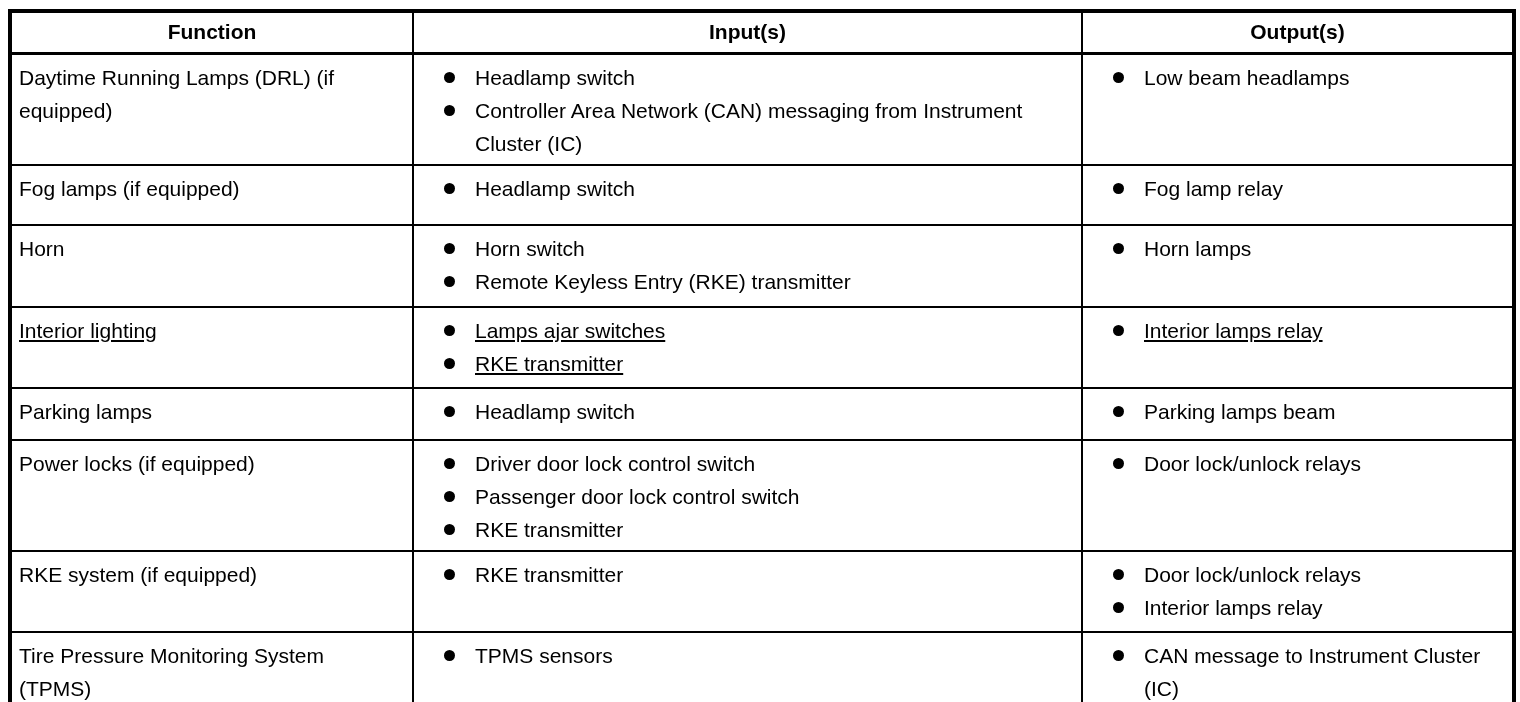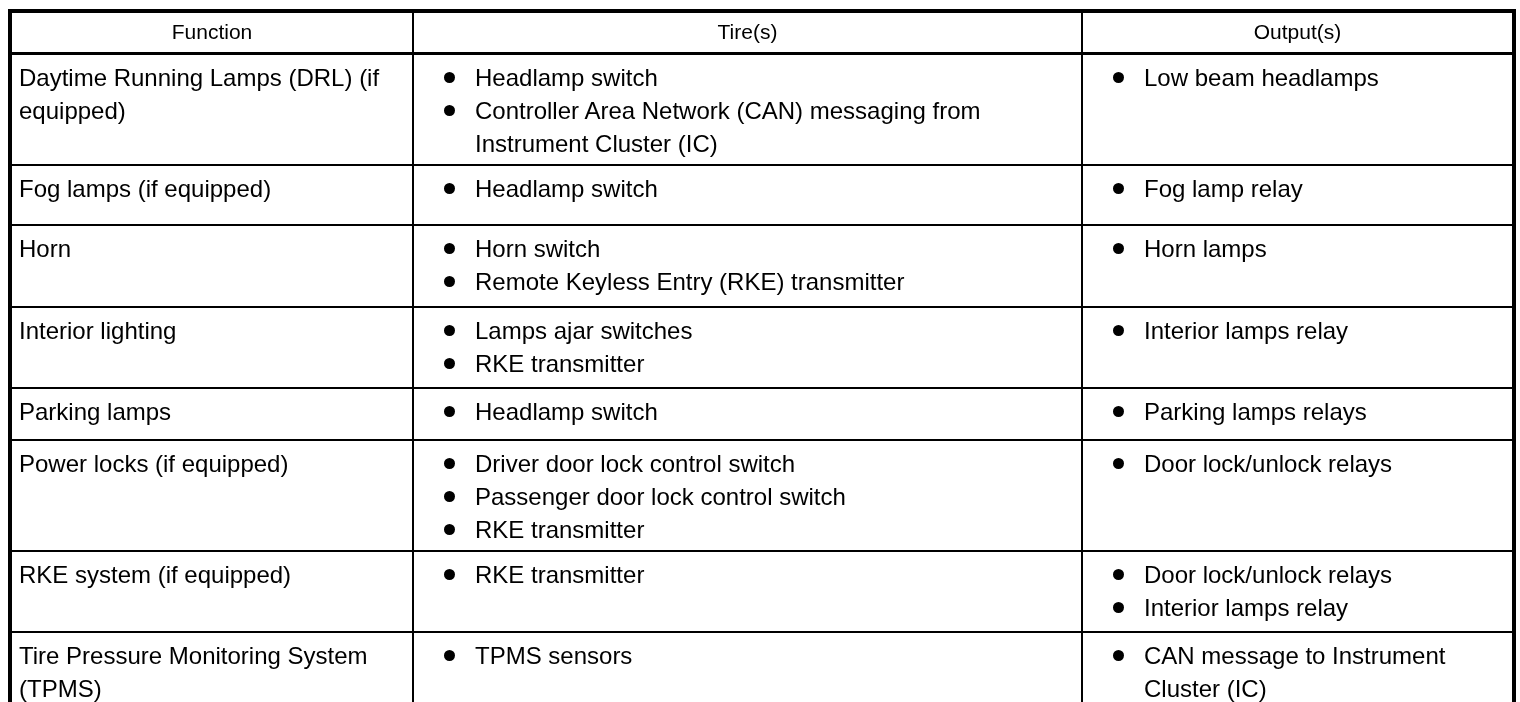--- a/index.html
+++ b/index.html
@@ -28,28 +28,28 @@
   col.c-function { width: 403px; }
   col.c-inputs   { width: 669px; }
   col.c-outputs  { width: 432px; }
   th, td {
     border: 2px solid #000000;
     box-sizing: border-box;
   }
   thead th {
     border-bottom: 3px solid #000000;
     font-size: 21px;
-    font-weight: normal;
+    font-weight: bold;
     text-align: center;
     vertical-align: middle;
     padding: 0;
   }
   td {
     vertical-align: top;
-    font-size: 24px;
+    font-size: 21px;
     line-height: 33px;
   }
   td.fn-cell {
     padding: 6px 12px 4px 7px;
   }
   td.io-cell {
     padding: 6px 10px 4px 30px;
     border-radius: 15px;
   }
   .bullet-item {
@@ -74,21 +74,21 @@
 <div class="page">
   <table class="fn-table">
     <colgroup>
       <col class="c-function">
       <col class="c-inputs">
       <col class="c-outputs">
     </colgroup>
     <thead>
       <tr style="height:42px;">
         <th>Function</th>
-        <th>Tire(s)</th>
+        <th>Input(s)</th>
         <th>Output(s)</th>
       </tr>
     </thead>
     <tbody>
 
       <tr style="height:111px;">
         <td class="fn-cell">Daytime Running Lamps (DRL) (if equipped)</td>
         <td class="io-cell">
           <div class="bullet-item">
             <span class="bullet"></span>
@@ -136,21 +136,21 @@
           </div>
         </td>
         <td class="io-cell">
           <div class="bullet-item">
             <span class="bullet"></span>
             <span class="bullet-text">Horn lamps</span>
           </div>
         </td>
       </tr>
 
-      <tr style="height:81px;">
+      <tr style="height:81px;text-decoration:underline;">
         <td class="fn-cell">Interior lighting</td>
         <td class="io-cell">
           <div class="bullet-item">
             <span class="bullet"></span>
             <span class="bullet-text">Lamps ajar switches</span>
           </div>
           <div class="bullet-item">
             <span class="bullet"></span>
             <span class="bullet-text">RKE transmitter</span>
           </div>
@@ -167,21 +167,21 @@
         <td class="fn-cell">Parking lamps</td>
         <td class="io-cell">
           <div class="bullet-item">
             <span class="bullet"></span>
             <span class="bullet-text">Headlamp switch</span>
           </div>
         </td>
         <td class="io-cell">
           <div class="bullet-item">
             <span class="bullet"></span>
-            <span class="bullet-text">Parking lamps relays</span>
+            <span class="bullet-text">Parking lamps beam</span>
           </div>
         </td>
       </tr>
 
       <tr style="height:103px;">
         <td class="fn-cell">Power locks (if equipped)</td>
         <td class="io-cell">
           <div class="bullet-item">
             <span class="bullet"></span>
             <span class="bullet-text">Driver door lock control switch</span>

